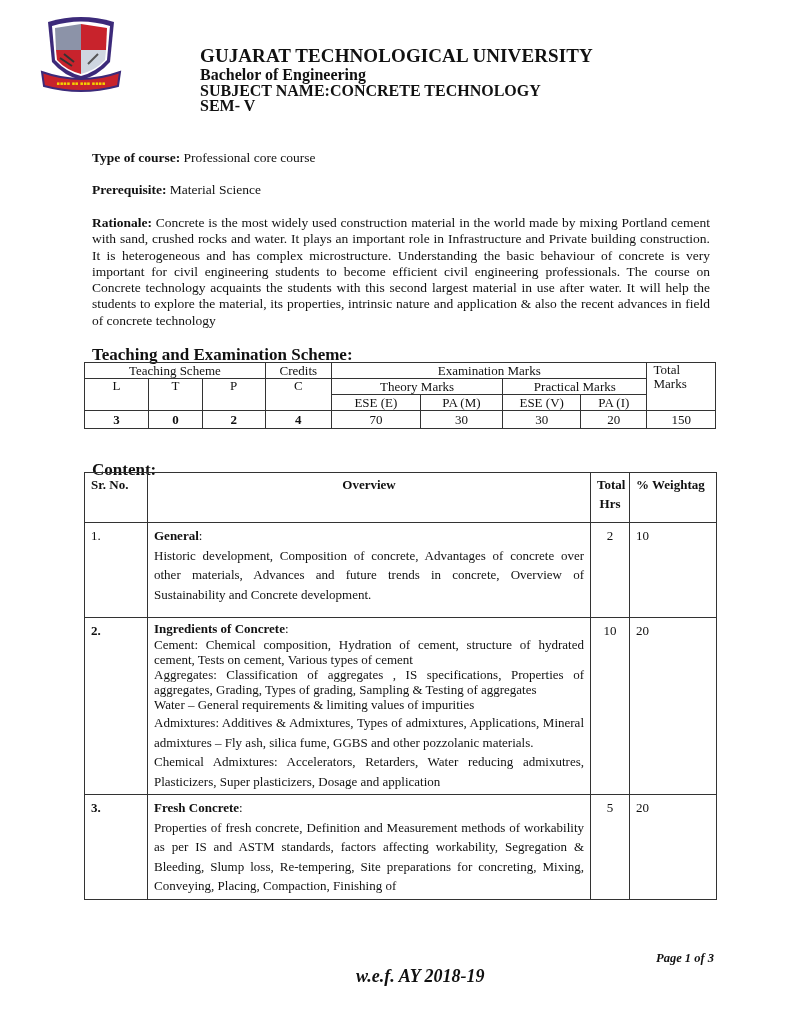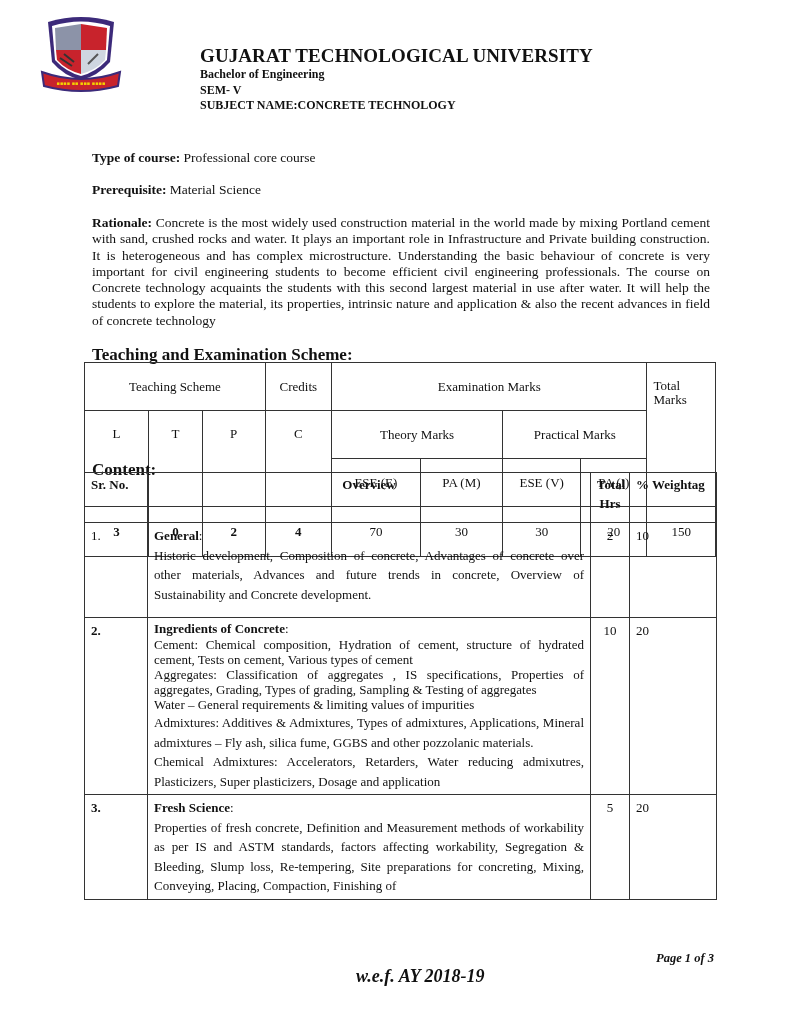--- a/index.html
+++ b/index.html
@@ -3,28 +3,28 @@
   <meta charset="utf-8">
   <style>
     html, body { margin: 0; padding: 0; background: #ffffff; }
     body {
       width: 791px; height: 1024px; position: relative; overflow: hidden;
       font-family: "Liberation Serif", serif; color: #111;
     }
     .logo { position: absolute; left: 38px; top: 14px; width: 86px; height: 80px; }
     .header { position: absolute; left: 200px; top: 45px; width: 400px; text-align: left; font-weight: bold; line-height: 15.5px; }
     .header .uni { font-size: 19px; line-height: 22px; letter-spacing: 0.1px; }
-    .header .l { font-size: 12px; }
+    .header .l { font-size: 16px; }
     .field { position: absolute; left: 92px; font-size: 13.5px; }
     .field b { font-weight: bold; }
     .rationale { position: absolute; left: 92px; top: 215px; width: 618px; font-size: 13.5px; line-height: 16.3px; text-align: justify; }
     .section-title { position: absolute; left: 92px; font-size: 17px; font-weight: bold; }
 
     table.scheme { position: absolute; left: 84px; top: 362px; width: 632px; border-collapse: collapse; font-size: 13px; }
-    table.scheme td { border: 1.2px solid #333; text-align: center; padding: 16px 2px; height: 15px; line-height: 14px; font-family: Liberation Serif, serif; }
+    table.scheme td { border: 1.2px solid #333; text-align: center; padding: 0 2px; height: 15px; line-height: 14px; font-family: Liberation Serif, serif; }
     table.scheme .num td { font-weight: bold; height: 17px; }
     table.scheme .num td:nth-child(n+5) { font-weight: normal; }
     table.scheme td.left { text-align: left; padding-left: 6px; }
 
     table.content { position: absolute; left: 84px; top: 472px; width: 632px; border-collapse: collapse; font-size: 13px; table-layout: fixed; }
     table.content td, table.content th { border: 1.2px solid #333; vertical-align: top; padding: 3px 6px; }
     table.content th { font-weight: bold; text-align: center; font-size: 13px; line-height: 19px; padding-top: 2px; }
     table.content th.sr { text-align: left; }
     table.content th.wt { text-align: left; white-space: nowrap; overflow: hidden; }
     table.content td.sr { padding-top: 5px; }
@@ -52,22 +52,22 @@
     <path d="M22 44 L34 52 M26 40 L36 48" stroke="#333" stroke-width="2"></path>
     <path d="M50 50 L60 40" stroke="#555" stroke-width="2"></path>
     <path d="M4 58 Q43 72 82 58 L80 72 Q43 82 6 72 Z" fill="#c8232c" stroke="#3c2a7a" stroke-width="2"></path>
     <text x="43" y="71" font-size="5" fill="#f5d400" text-anchor="middle" font-family="DejaVu Sans, sans-serif">▪▪▪▪ ▪▪ ▪▪▪ ▪▪▪▪</text>
   </svg>
 </div>
 
 <div class="header">
   <div class="uni">GUJARAT TECHNOLOGICAL UNIVERSITY</div>
   <div class="l">Bachelor of Engineering</div>
+  <div class="l">SUBJECT NAME:CONCRETE TECHNOLOGY</div>
   <div class="l">SEM- V</div>
-  <div class="l">SUBJECT NAME:CONCRETE TECHNOLOGY</div>
 </div>
 
 <div class="field" style="top:150px;">
   <b>Type of course:</b><span> Professional core course</span>
 </div>
 <div class="field" style="top:182px;">
   <b>Prerequisite:</b><span>  Material Science</span>
 </div>
 <div class="rationale">
   <b>Rationale:</b><span> Concrete is the most widely used construction material in the world made by mixing Portland cement with sand, crushed rocks and water. It plays an important role in Infrastructure and Private building construction. It is heterogeneous and has complex microstructure. Understanding the basic behaviour of concrete is very important for civil engineering students to become efficient civil engineering professionals. The course on Concrete technology acquaints the students with this second largest material in use after water. It will help the students to explore the material, its properties, intrinsic nature and application &amp; also the recent advances in field of concrete technology</span>
@@ -154,21 +154,21 @@
       <div class="c-body lh-tight" style="line-height:16px;">Water – General requirements &amp; limiting values of impurities</div>
       <div class="c-body lh-loose">Admixtures: Additives &amp; Admixtures, Types of admixtures, Applications, Mineral admixtures – Fly ash, silica fume, GGBS and other pozzolanic materials.</div>
       <div class="c-body lh-loose">Chemical Admixtures: Accelerators, Retarders, Water reducing admixutres, Plasticizers, Super plasticizers, Dosage and application</div>
     </td>
     <td class="hrs">10</td>
     <td class="wt">20</td>
   </tr>
   <tr>
     <td class="sr" style="font-weight:bold;">3.</td>
     <td class="lh-loose">
-      <div><span class="c-title">Fresh Science</span>:</div>
+      <div><span class="c-title">Fresh Concrete</span>:</div>
       <div class="c-body">Properties of fresh concrete, Definition and Measurement methods of workability as per IS and ASTM standards, factors affecting workability, Segregation &amp; Bleeding, Slump loss, Re-tempering, Site preparations for concreting, Mixing, Conveying, Placing, Compaction, Finishing of</div>
     </td>
     <td class="hrs">5</td>
     <td class="wt">20</td>
   </tr>
 </tbody>
   </table>
 
 <div class="page-num">Page 1 of 3</div>
 <div class="wef">w.e.f. AY 2018-19</div>

